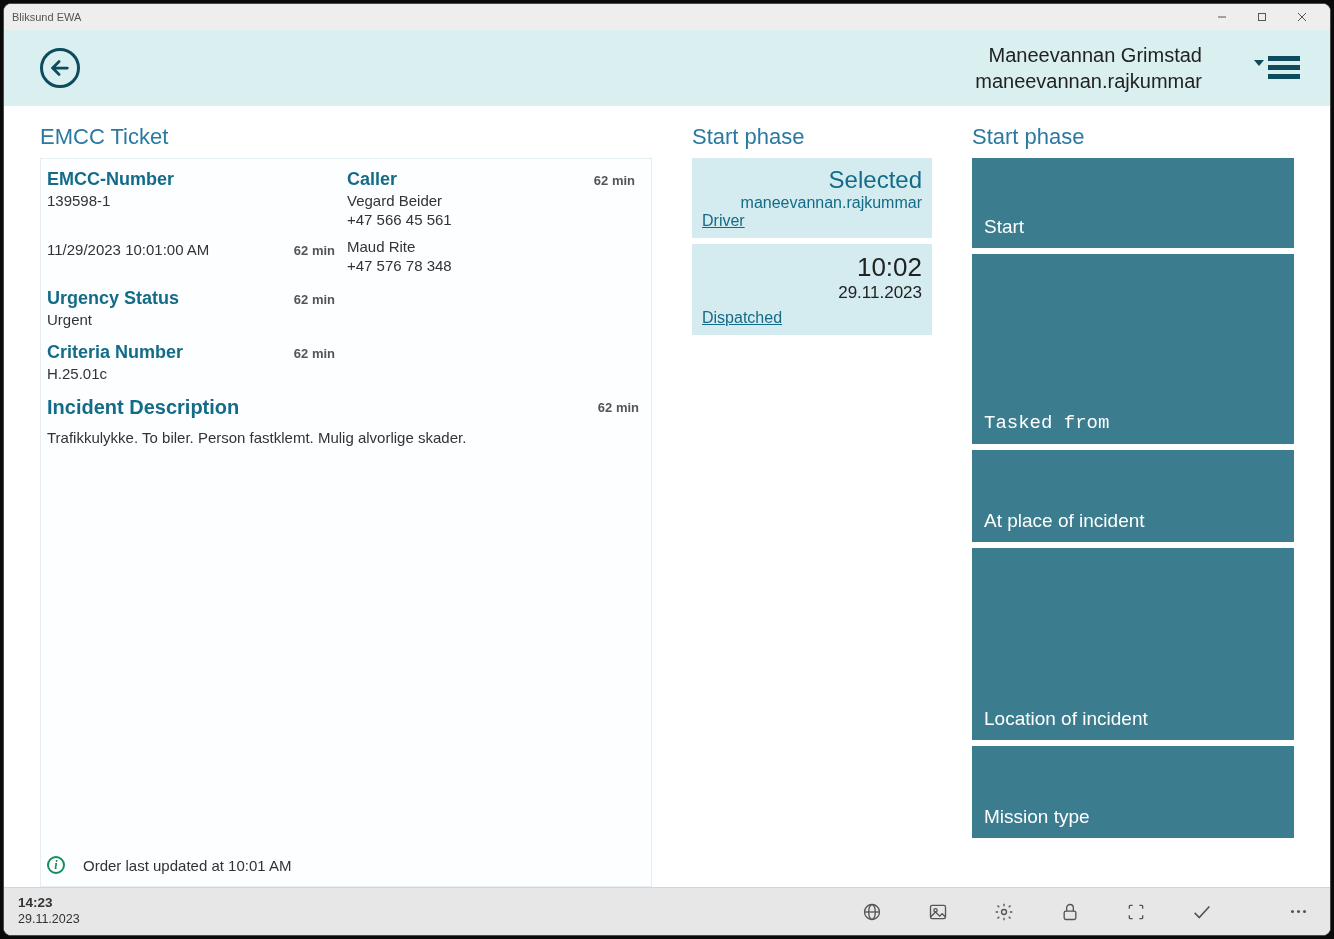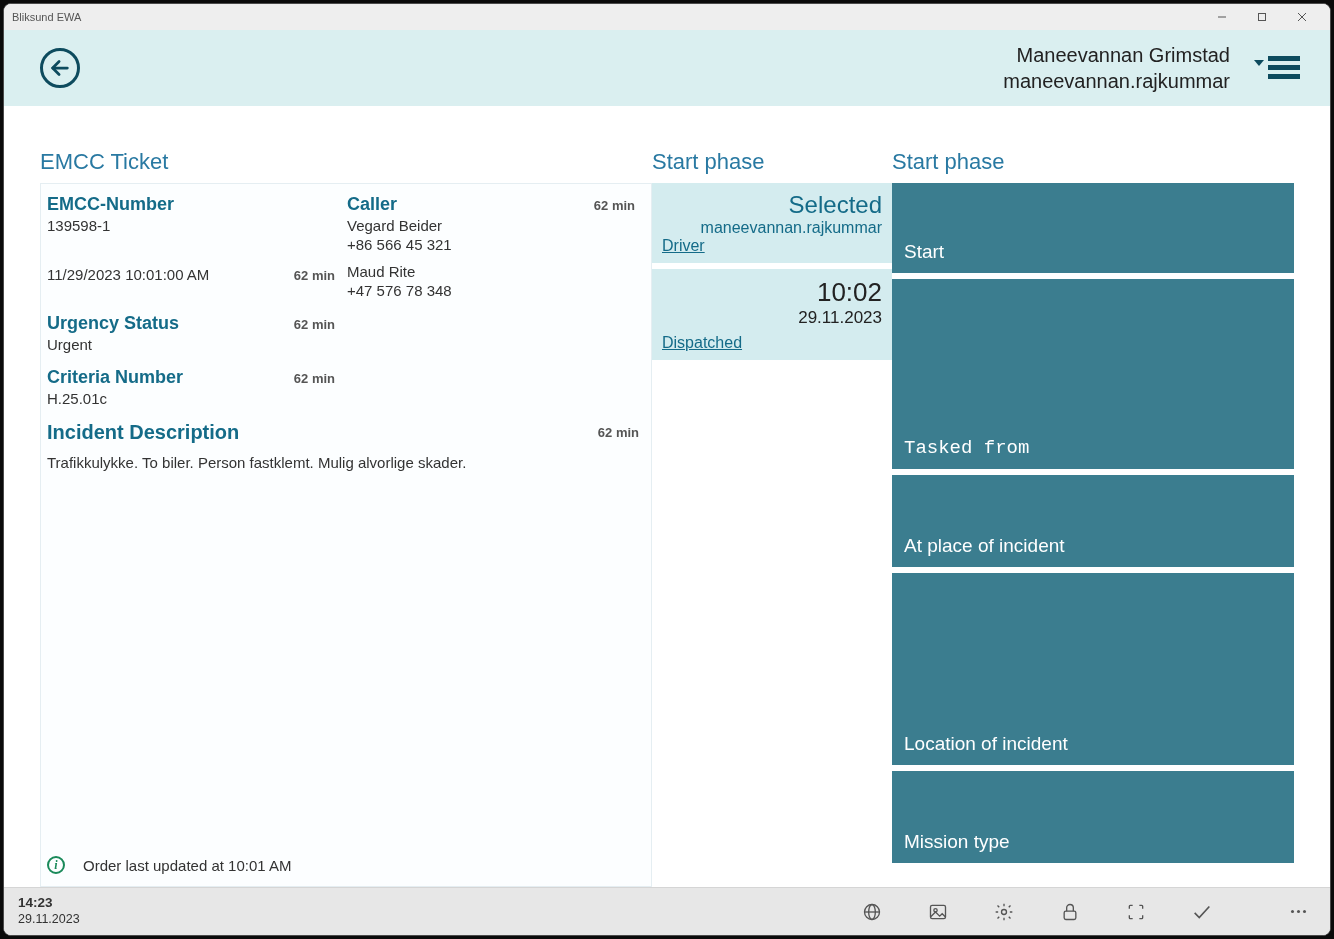--- a/index.html
+++ b/index.html
@@ -35,39 +35,40 @@
   .win-controls { display:flex; }
   .win-btn { width:40px; height:24px; display:flex; align-items:center; justify-content:center; color:#555;}
   .win-btn svg { display:block; }
   
   .header {
     background:#daeff0;
     height:76px;
     display:flex;
     align-items:center;
     padding:0 30px 0 36px;
+    gap:28px;
   }
   .back-btn {
     width:40px; height:40px;
     border:3px solid #0d4b5e;
     border-radius:50%;
     display:flex; align-items:center; justify-content:center;
     cursor:pointer;
   }
   .back-btn svg { stroke:#0d4b5e; }
   .header-spacer { flex:1; }
   .user-block { text-align:right; font-size:20px; color:#222; line-height:1.3;}
   .menu-icon { margin-left:24px; cursor:pointer; color:#0d4b5e;}
   
   .content {
     flex:1;
     display:flex;
     padding:18px 36px 0 36px;
+    gap:40px;
     min-height:0;
-    margin-top:25px;
   }
   .col1 { flex: 0 0 612px; display:flex; flex-direction:column;}
   .col2 { flex: 0 0 240px; }
   .col3 { flex: 1 1 auto; }
   .section-title {
     font-size:22px;
     font-weight:400;
     color:#2979a2;
     margin-bottom:8px;
   }
@@ -251,21 +252,21 @@
 
           <div class="cell">
             <div class="lbl">EMCC-Number</div>
             <div class="val">139598-1</div>
           </div>
 
           <div class="cell" style="grid-row:span 2">
             <div class="lbl">Caller</div>
             <div class="age">62 min</div>
             <div class="val">Vegard Beider</div>
-            <div class="val">+86 566 45 321</div>
+            <div class="val">+47 566 45 561</div>
             <div class="val" style="margin-top:10px">Maud Rite</div>
             <div class="val">+47 576 78 348</div>
           </div>
 
           <div class="cell">
             <div class="age">62 min</div>
             <div class="val">11/29/2023 10:01:00 AM</div>
           </div>
 
           <div class="cell">

